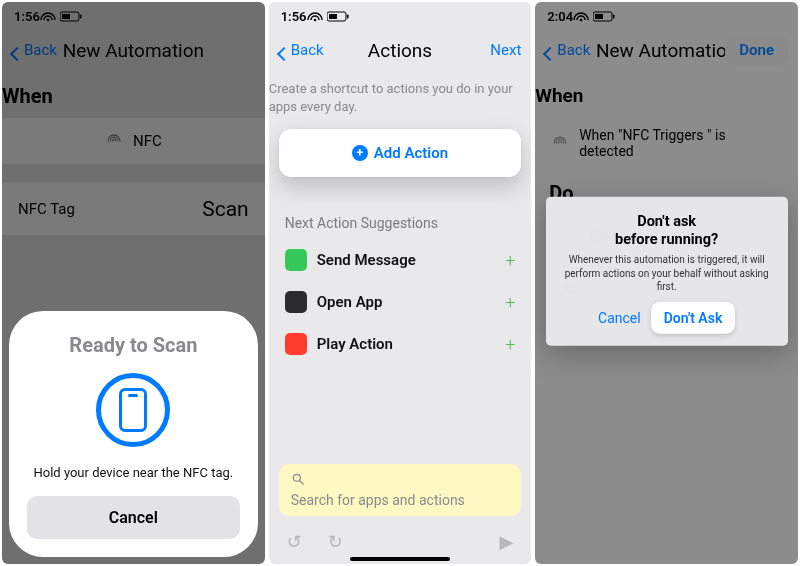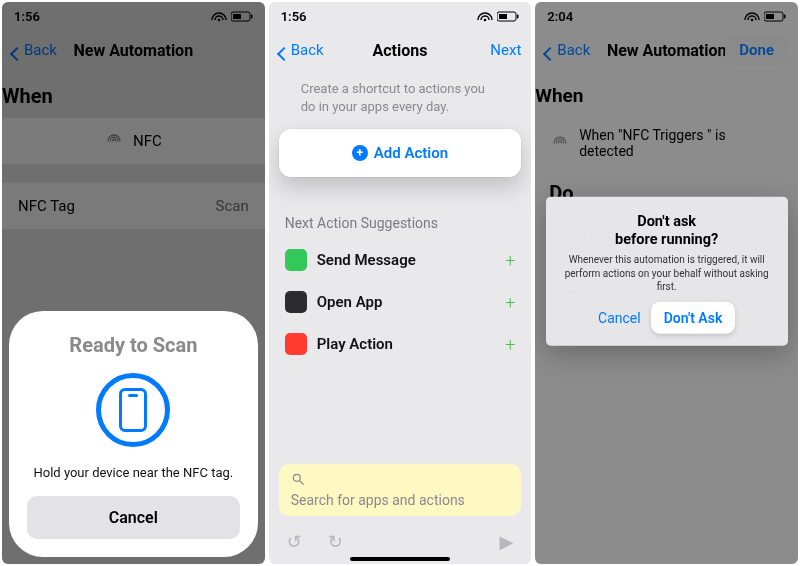--- a/index.html
+++ b/index.html
@@ -1,54 +1,54 @@
 <!DOCTYPE html>
 <html><head>
 <meta charset="utf-8">
 <style>
   * { margin:0; padding:0; box-sizing:border-box; font-family:-apple-system, BlinkMacSystemFont, "Segoe UI", Roboto, sans-serif; }
   body { background:#fff; width:800px; height:566px; overflow:hidden; }
   .wrap { display:flex; gap:4px; width:800px; height:566px; padding:2px; }
   .phone { flex:1; position:relative; background:#e9e9eb; border-radius:6px; overflow:hidden; display:flex; flex-direction:column; }
 
   
-  .status { height:28px; display:flex; align-items:center; justify-content:space-between; padding:0 12px; font-size:13px; font-weight:600; color:#000; }
+  .status { height:28px; display:flex; align-items:center; justify-content:flex-start; padding:0 12px; font-size:13px; font-weight:600; color:#000; }
   .status .icons { display:flex; gap:4px; align-items:center; }
   .status svg { display:block; }
 
   
   .nav { height:40px; display:flex; align-items:center; justify-content:space-between; padding:0 10px; font-size:15px; }
-  .nav .center { position:absolute; left:0; right:0; text-align:center; font-weight:700; font-size:16px; pointer-events:none; }
+  .nav .center { position:absolute; left:0; right:0; text-align:center; font-weight:400; font-size:19px; pointer-events:none; }
   .nav .left, .nav .right { color:#007aff; display:flex; align-items:flex-end; gap:2px; font-size:15px; z-index:2; }
   .nav .done-btn { background:#e6e6e8; color:#007aff; font-weight:600; padding:6px 14px; border-radius:9px; font-size:15px; }
 
   
   .content { flex:1; overflow:hidden; position:relative; font-size:14px; }
 
   
   .section-header { font-size:20px; font-weight:700; padding:14px 0 10px; color:#000; }
   .row { background:#fff; padding:14px 16px; display:flex; align-items:center; gap:10px; font-size:15px; color:#000; margin:0 0 0 0; border-top:1px solid rgba(0,0,0,.05);justify-content:center; }
   .row.first { border-top:none; }
   .nfcicon { width:18px; height:18px; }
-  .scan-btn { margin-left:auto; color:#737373; font-size:15px; }
+  .scan-btn { margin-left:auto; color:#000000; font-size:21px; }
 
   
   .dim { position:absolute; inset:0; background:rgba(0,0,0,.52); z-index:3; }
 
   
   .sheet { position:absolute; left:7px; right:7px; bottom:7px; background:#fff; border-radius:34px; padding:22px 18px 18px; z-index:4; text-align:center; }
   .sheet-title { font-size:20px; color:#8a8a8e; font-weight:700; margin-bottom:16px; }
   .nfc-ring { width:74px; height:74px; border:5px solid #007aff; border-radius:50%; margin:8px auto 18px; display:flex; align-items:center; justify-content:center; }
   .nfc-phone { width:28px; height:44px; border:3px solid #007aff; border-radius:6px; position:relative; }
   .nfc-phone::before { content:''; position:absolute; top:3px; left:50%; transform:translateX(-50%); width:10px; height:3px; background:#007aff; border-radius:2px; }
   .sheet-sub { font-size:13px; color:#111; margin-bottom:16px; }
   .sheet-cancel { background:#e3e3e6; border-radius:10px; padding:12px 0; font-size:16px; font-weight:600; color:#000; }
 
   
-  .s2-hint { padding:10px 32px 14px; font-size:13px; color:#8a8a8e; line-height:1.35; }
+  .s2-hint { padding:10px 0 14px; font-size:13px; color:#8a8a8e; line-height:1.35; }
   .add-action-card { margin:0 10px; background:#fff; border-radius:12px; box-shadow:0 10px 22px rgba(0,0,0,.18), 0 0 0 1px rgba(0,0,0,.03); padding:15px 0; text-align:center; color:#007aff; font-size:15px; font-weight:600; display:flex; align-items:center; justify-content:center; gap:6px; }
   .plus-circle { width:16px; height:16px; border-radius:50%; background:#007aff; color:#fff; font-size:12px; font-weight:700; display:flex; align-items:center; justify-content:center; line-height:1; }
   .sugg-head { padding:38px 16px 8px; font-size:14px; color:#7b7b80; }
   .sugg-row { display:flex; align-items:center; gap:10px; padding:10px 16px; font-size:15px; font-weight:600; color:#111;justify-content:space-between; }
   .sugg-row .plus { margin-left:auto; color:#57b760; font-size:18px; font-weight:300; }
   .app-icon { width:22px; height:22px; border-radius:5px; display:block; }
   .ic-green { background:#34c759; }
   .ic-dark  { background:#2c2c2e; }
   .ic-red   { background:#ff3b30; }
 

